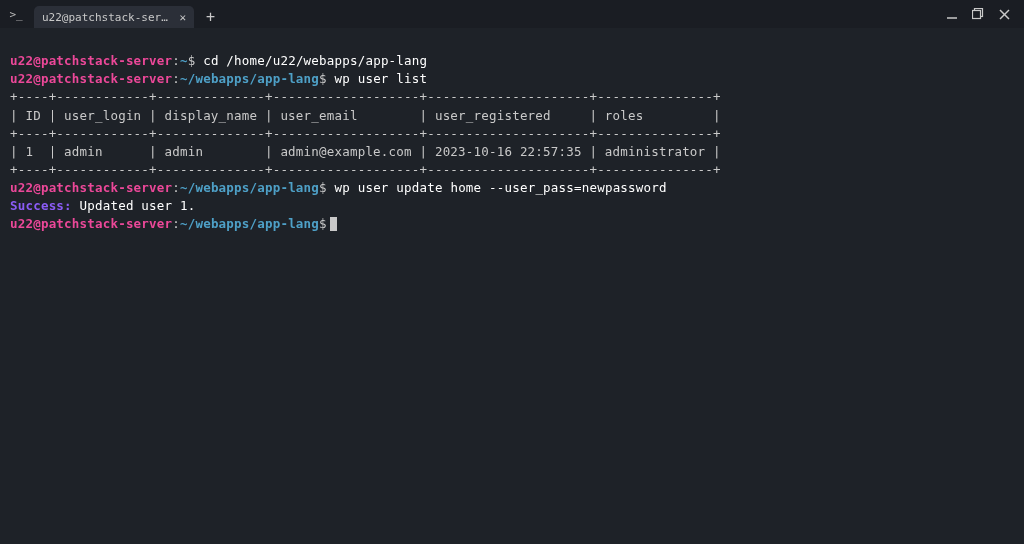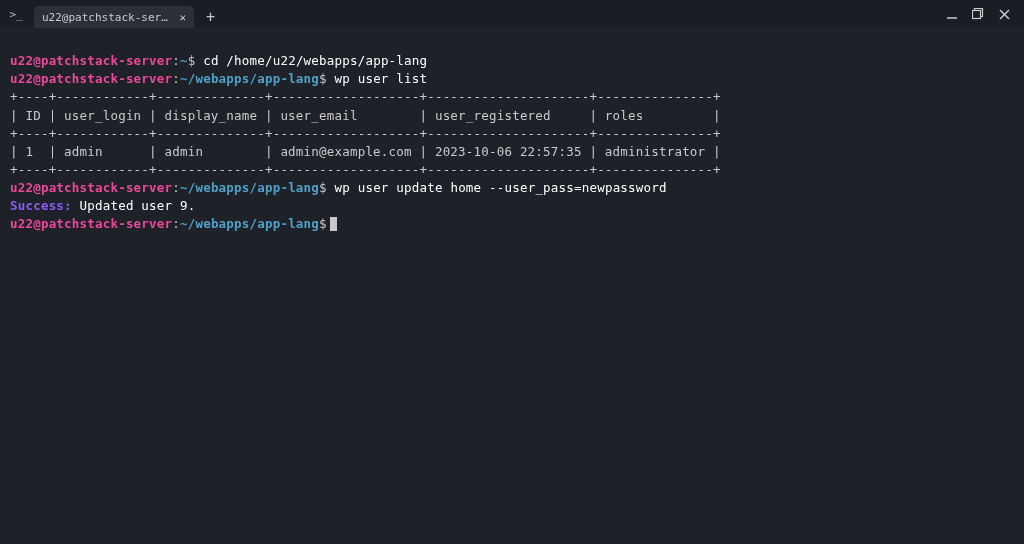--- a/index.html
+++ b/index.html
@@ -164,18 +164,18 @@
     </div>
   </div>
 </div>
 
 <div class="terminal">
 <span class="prompt-user">u22@patchstack-server</span><span class="prompt-colon">:</span><span class="prompt-path">~</span><span class="prompt-dollar">$</span> <span class="cmd">cd /home/u22/webapps/app-lang</span>
 <span class="prompt-user">u22@patchstack-server</span><span class="prompt-colon">:</span><span class="prompt-path">~/webapps/app-lang</span><span class="prompt-dollar">$</span> <span class="cmd">wp user list</span>
 <span class="table-line">+----+------------+--------------+-------------------+---------------------+---------------+</span>
 <span class="table-line">| ID | user_login | display_name | user_email        | user_registered     | roles         |</span>
 <span class="table-line">+----+------------+--------------+-------------------+---------------------+---------------+</span>
-<span class="table-line">| 1  | admin      | admin        | admin@example.com | 2023-10-06 22:57:35 | administrator |</span>
+<span class="table-line">| 1  | admin      | admin        | admin@example.com | 2023-10-16 22:57:35 | administrator |</span>
 <span class="table-line">+----+------------+--------------+-------------------+---------------------+---------------+</span>
 <span class="prompt-user">u22@patchstack-server</span><span class="prompt-colon">:</span><span class="prompt-path">~/webapps/app-lang</span><span class="prompt-dollar">$</span> <span class="cmd">wp user update home --user_pass=newpassword</span>
-<span class="success">Success:</span><span class="cmd"> Updated user 9.</span>
+<span class="success">Success:</span><span class="cmd"> Updated user 1.</span>
 <span class="prompt-user">u22@patchstack-server</span><span class="prompt-colon">:</span><span class="prompt-path">~/webapps/app-lang</span><span class="prompt-dollar">$</span><span class="cursor"></span>
 </div>
 
 </body></html>

